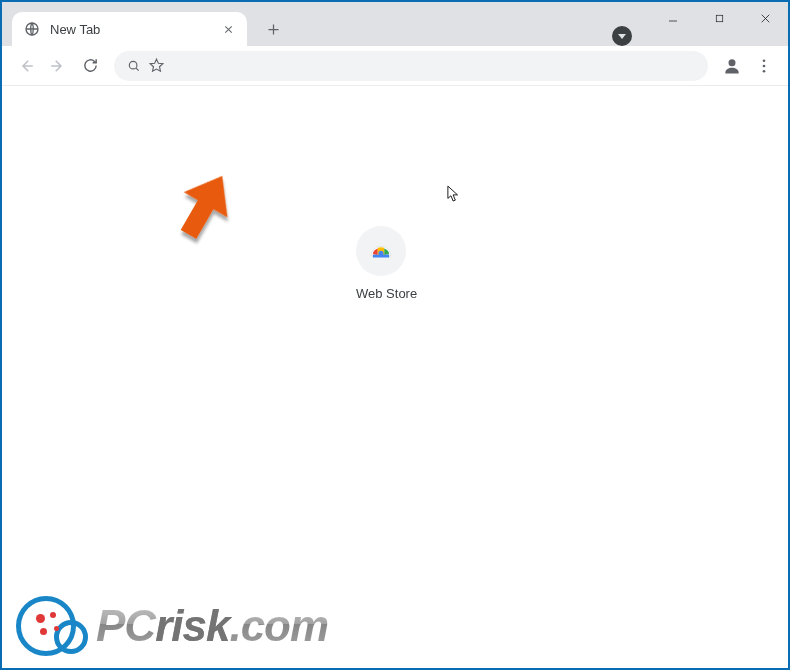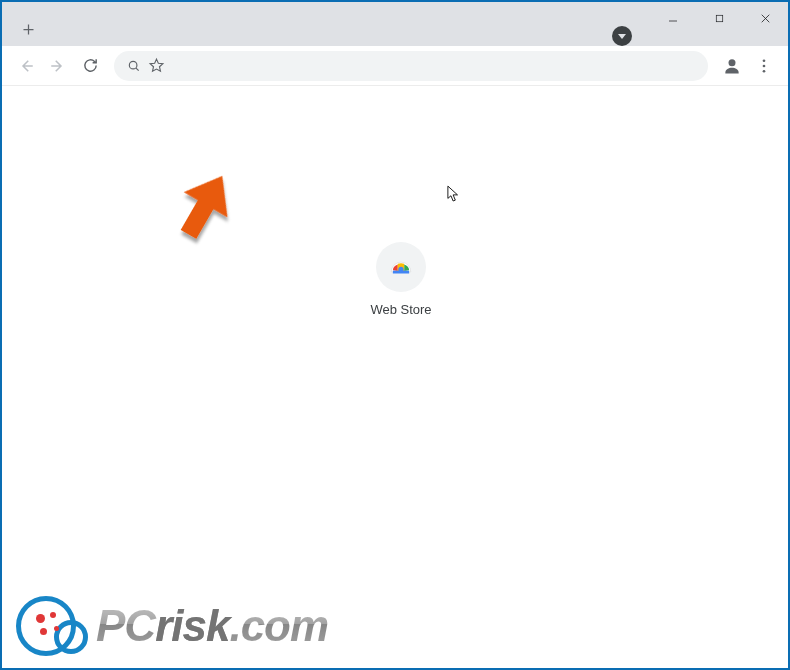--- a/index.html
+++ b/index.html
@@ -147,25 +147,24 @@
     background: #fff;
   }
   .cursor {
     position: absolute;
     left: 445px; top: 99px;
     width: 14px; height: 18px;
     color: #000;
   }
   .shortcut {
     position: absolute;
-    left: 354px; top: 156px;
+    left: 354px; top: 140px;
     width: 90px;
     display: flex;
     flex-direction: column;
-    align-items: center;
     cursor: pointer;
   }
   .shortcut-circle {
     width: 50px; height: 50px;
     background: #f1f3f4;
     border-radius: 50%;
     display: flex; align-items: center; justify-content: center;
   }
   .shortcut-label {
     margin-top: 10px;
@@ -213,20 +212,34 @@
     letter-spacing: -1px;
   }
   .wm-text .risk { color:#666; -webkit-text-fill-color:#666; }
 </style>
 </head>
 <body>
 
 <div class="window-border">
 
   <div class="tabstrip">
+    <div class="tab">
+      <span class="tab-favicon">
+        <svg viewBox="0 0 24 24" width="16" height="16" fill="none" stroke="currentColor" stroke-width="2">
+          <circle cx="12" cy="12" r="9"></circle>
+          <path d="M3 12h18M12 3c2.5 3 2.5 15 0 18M12 3c-2.5 3-2.5 15 0 18"></path>
+        </svg>
+      </span>
+      <span class="tab-title">New Tab</span>
+      <span class="tab-close">
+        <svg viewBox="0 0 24 24" width="11" height="11" stroke="currentColor" stroke-width="2.2">
+          <path d="M5 5l14 14M19 5L5 19"></path>
+        </svg>
+      </span>
+    </div>
     <div class="new-tab-btn">
       <svg viewBox="0 0 24 24" width="15" height="15" stroke="currentColor" stroke-width="2">
         <path d="M12 4v16M4 12h16"></path>
       </svg>
     </div>
     <div class="spacer"></div>
     <div class="ext-indicator">
       <div class="ext-indicator-inner"></div>
     </div>
     <div class="win-btns">

